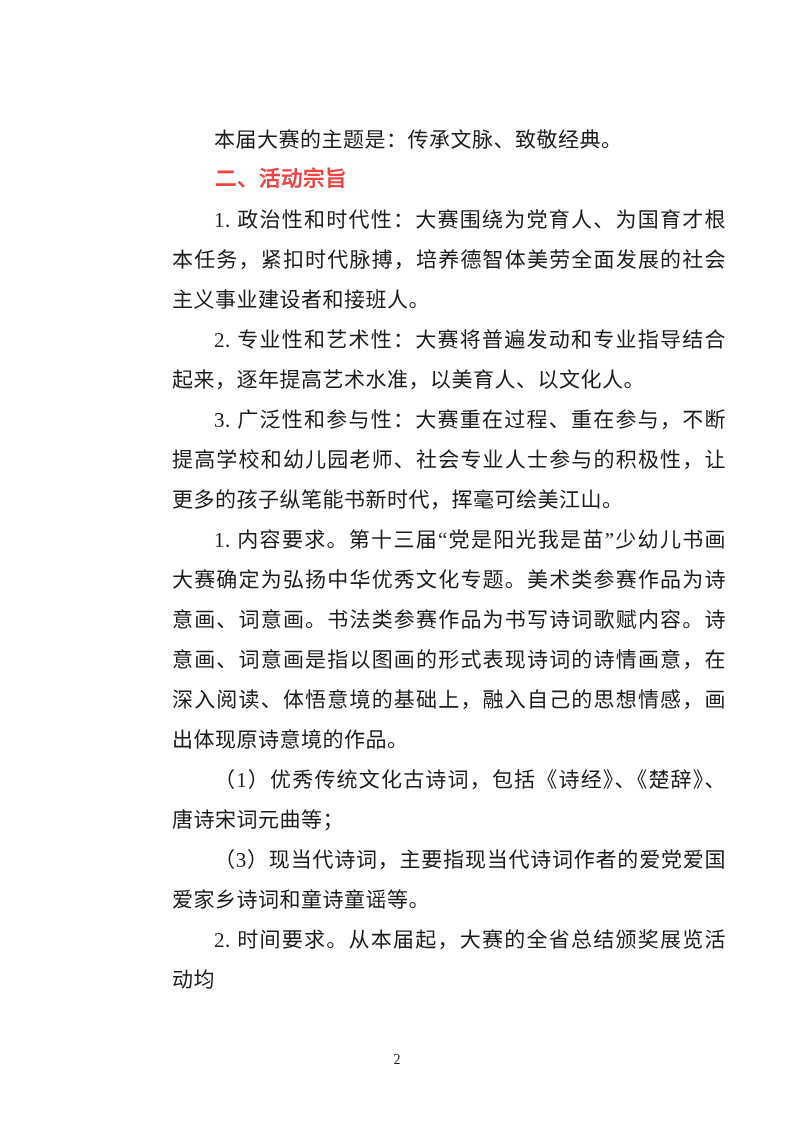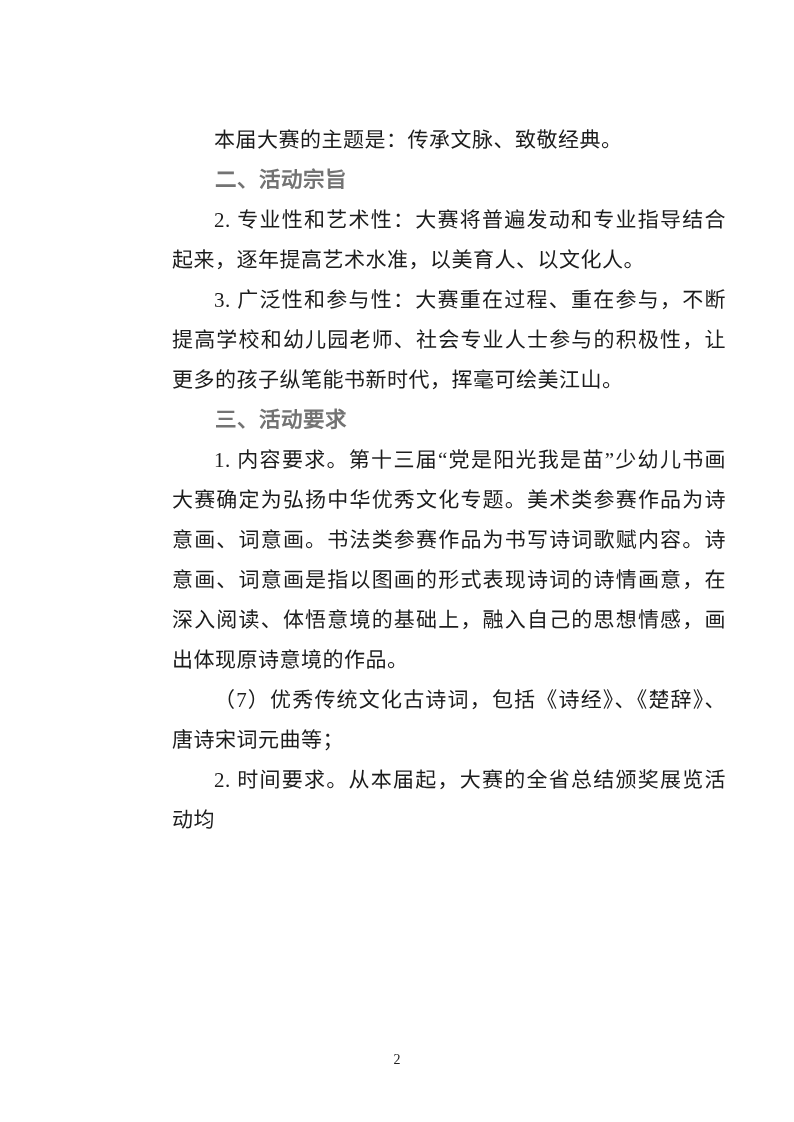--- a/index.html
+++ b/index.html
@@ -29,26 +29,26 @@
     font-size: 21px;
     line-height: 40px;
     text-align: justify;
     text-justify: inter-ideograph;
     text-indent: 2em;
     color: #1c1c1c;
     letter-spacing: 0.5px;
   }
   .heading {
     margin: 0;
-    font-family: Liberation Serif, serif;
+    font-family: Liberation Mono, monospace;
     font-weight: 700;
     font-size: 21.5px;
     line-height: 40px;
     text-indent: 2em;
-    color: #737373;
+    color: #ef4444;
     letter-spacing: 0.5px;
   }
   .page-footer {
     position: absolute;
     top: 1032px;
     left: 0;
     width: 100%;
     text-align: center;
   }
   .page-number {
@@ -57,24 +57,25 @@
     color: #1c1c1c;
   }
 </style>
 </head>
 <body>
 
 <div class="page">
   <main class="content">
     <p class="para">本届大赛的主题是：传承文脉、致敬经典。</p>
     <h2 class="heading">二、活动宗旨</h2>
+    <p class="para">1. 政治性和时代性：大赛围绕为党育人、为国育才根本任务，紧扣时代脉搏，培养德智体美劳全面发展的社会主义事业建设者和接班人。</p>
     <p class="para">2. 专业性和艺术性：大赛将普遍发动和专业指导结合起来，逐年提高艺术水准，以美育人、以文化人。</p>
     <p class="para">3. 广泛性和参与性：大赛重在过程、重在参与，不断提高学校和幼儿园老师、社会专业人士参与的积极性，让更多的孩子纵笔能书新时代，挥毫可绘美江山。</p>
-    <h2 class="heading">三、活动要求</h2>
     <p class="para">1. 内容要求。第十三届“党是阳光我是苗”少幼儿书画大赛确定为弘扬中华优秀文化专题。美术类参赛作品为诗意画、词意画。书法类参赛作品为书写诗词歌赋内容。诗意画、词意画是指以图画的形式表现诗词的诗情画意，在深入阅读、体悟意境的基础上，融入自己的思想情感，画出体现原诗意境的作品。</p>
-    <p class="para">（7）优秀传统文化古诗词，包括《诗经》、《楚辞》、唐诗宋词元曲等；</p>
+    <p class="para">（1）优秀传统文化古诗词，包括《诗经》、《楚辞》、唐诗宋词元曲等；</p>
+    <p class="para">（3）现当代诗词，主要指现当代诗词作者的爱党爱国爱家乡诗词和童诗童谣等。</p>
     <p class="para">2. 时间要求。从本届起，大赛的全省总结颁奖展览活动均</p>
   </main>
 
   <footer class="page-footer">
     <span class="page-number">2</span>
   </footer>
 </div>
 
 </body></html>

